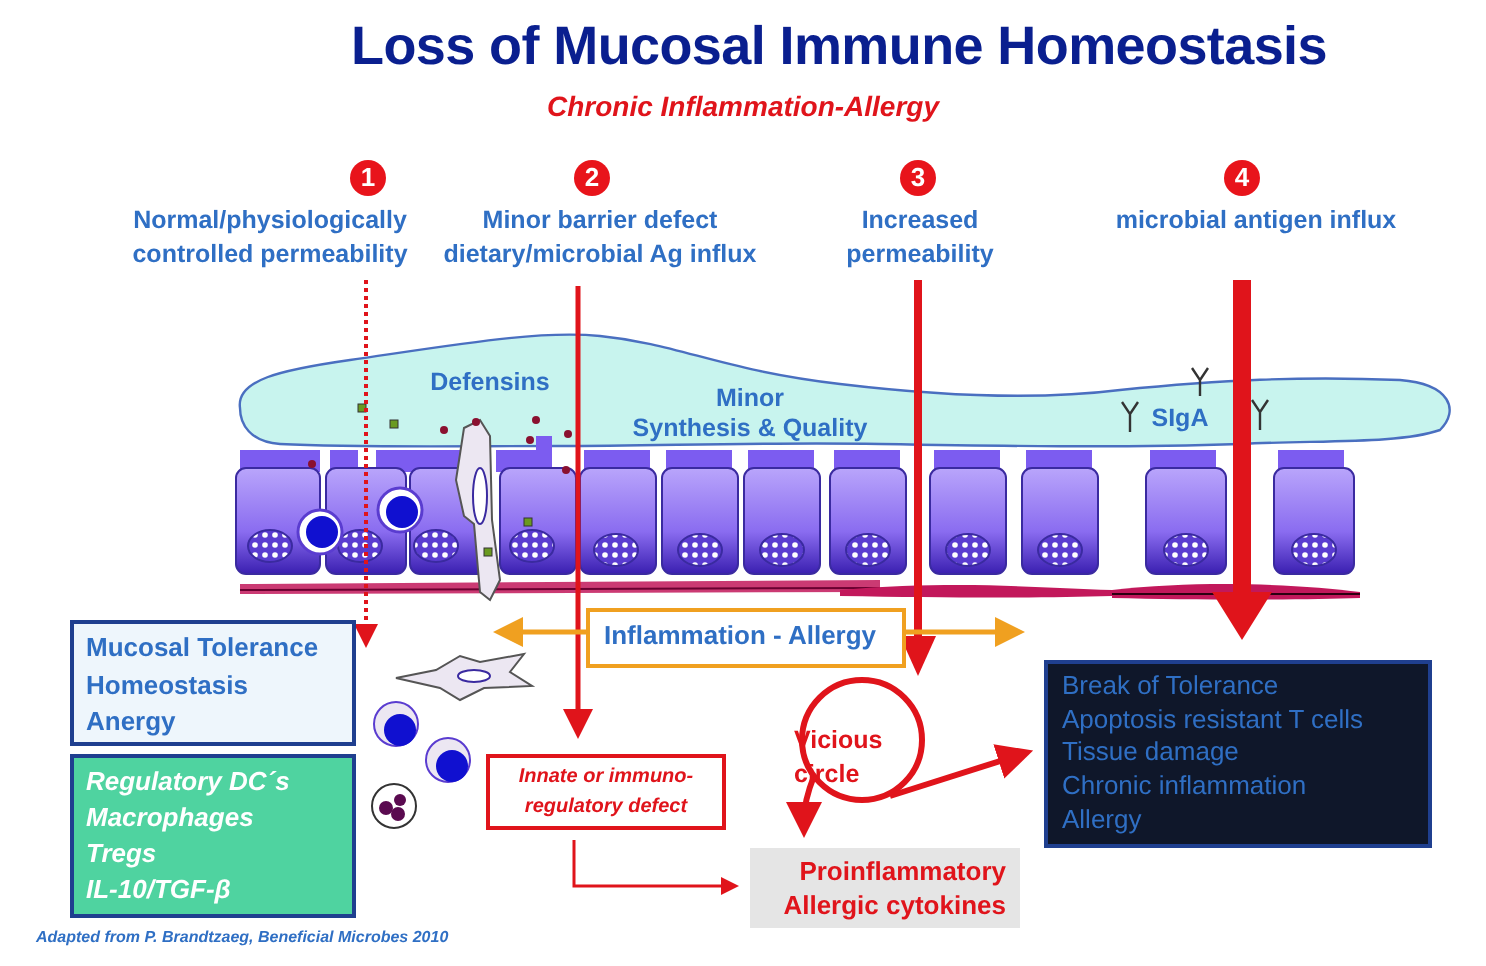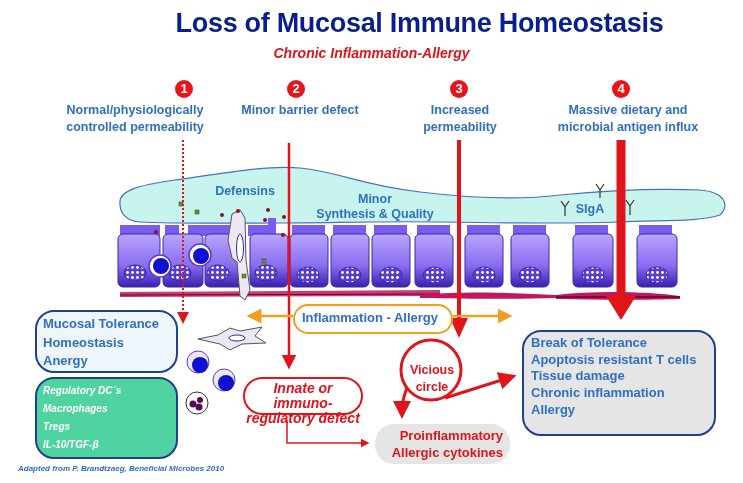--- a/index.html
+++ b/index.html
@@ -6,34 +6,34 @@
   body { width:743px; height:483px; position:relative; overflow:hidden;
          font-family:"Liberation Sans", sans-serif; }
   .abs { position:absolute; }
   .title { left:0; width:743px; top:8px; text-align:center; color:#0a1f8f;
            font-weight:bold; font-size:27px; letter-spacing:-0.3px;margin-left:48px; }
   .subtitle { left:0; width:743px; top:45px; text-align:center; color:#e0141b;
               font-weight:bold; font-style:italic; font-size:14px; }
   .num { width:18px; height:18px; border-radius:50%; background:#e8141b; color:#fff;
          font-weight:bold; font-size:13px; text-align:center; line-height:18px; }
   .step { color:#2f6fc4; font-weight:bold; font-size:12.5px; text-align:center; line-height:17px; }
-  .box { box-sizing:border-box;border-radius:19px; }
+  .box { box-sizing:border-box; }
   .tol { left:35px; top:310px; width:143px; height:63px; border:2px solid #1f3f8f; background:#eef6fc;
          color:#2f6fc4; font-weight:bold; font-size:13px; line-height:18.5px; padding:3px 6px; }
   .reg { left:35px; top:377px; width:143px; height:82px; border:2px solid #1f3f8f; background:#4fd3a0;
-         color:#fff; font-weight:bold; font-style:italic; font-size:10px; line-height:18px; padding:3px 6px; }
+         color:#fff; font-weight:bold; font-style:italic; font-size:13px; line-height:18px; padding:3px 6px; }
   .infl { left:293px; top:304px; width:160px; height:30px; border:2px solid #f0a020; background:#fff;
           color:#2f6fc4; font-weight:bold; font-size:13px; line-height:24px; padding-left:7px; }
   .innate { left:243px; top:377px; width:120px; height:38px; border:2px solid #e0141b; background:#fff;
-            color:#e0141b; font-weight:bold; font-style:italic; font-size:14px; line-height:15px; text-align:center; padding-top:2px; }
-  .brk { left:522px; top:330px; width:194px; height:106px; border:2px solid #1f3f8f; background:#e5e5e5;
-         color:#2f6fc4; font-weight:bold; font-size:13px; line-height:16.7px; padding:3px 7px; }
+            color:#e0141b; font-weight:bold; font-style:italic; font-size:10px; line-height:15px; text-align:center; padding-top:2px; }
+  .brk { left:522px; top:330px; width:194px; height:94px; border:2px solid #1f3f8f; background:#0f172a;
+         color:#2f6fc4; font-weight:normal; font-size:13px; line-height:16.7px; padding:3px 7px; }
   .pro { left:375px; top:424px; width:135px; height:40px; background:#e5e5e5;
          color:#e0141b; font-weight:bold; font-size:13px; line-height:17px; padding:3px 7px;text-align:right; }
-  .vic { left:397px; top:362px; width:70px; text-align:center; color:#e0141b; font-weight:bold; font-size:12.5px; line-height:17px; }
+  .vic { left:397px; top:362px; width:70px; text-align:left; color:#e0141b; font-weight:bold; font-size:12.5px; line-height:17px; }
   .credit { left:18px; top:464px; color:#2f6fc4; font-weight:bold; font-style:italic; font-size:8px; }
   svg { position:absolute; left:0; top:0; }
   .mucus-label { color:#2f6fc4; font-weight:bold; font-size:12.5px; text-align:center; line-height:15px; }
 </style>
 </head>
 <body>
 
 <div class="abs title">Loss of Mucosal Immune Homeostasis</div>
 <div class="abs subtitle">Chronic Inflammation-Allergy</div>
 
@@ -41,27 +41,27 @@
 <div class="abs num" style="left:287px;top:80px;">2</div>
 <div class="abs num" style="left:450px;top:80px;">3</div>
 <div class="abs num" style="left:612px;top:80px;">4</div>
 
 <div class="abs step" style="left:45px;top:102px;width:180px;">
   <div>Normal/physiologically</div>
   <div>controlled permeability</div>
 </div>
 <div class="abs step" style="left:215px;top:102px;width:170px;">
   <div>Minor barrier defect</div>
+  <div>dietary/microbial Ag influx</div>
 </div>
 <div class="abs step" style="left:410px;top:102px;width:100px;">
   <div>Increased</div>
   <div>permeability</div>
 </div>
 <div class="abs step" style="left:548px;top:102px;width:160px;">
-  <div>Massive dietary and</div>
   <div>microbial antigen influx</div>
 </div>
 
 <svg width="743" height="483" viewBox="0 0 743 483">
   <defs>
     <linearGradient id="cellGrad" x1="0" y1="0" x2="0" y2="1">
       <stop offset="0" stop-color="#b9a5fb"></stop>
       <stop offset="0.6" stop-color="#8a6cf0"></stop>
       <stop offset="1" stop-color="#3a1fb0"></stop>
     </linearGradient>

